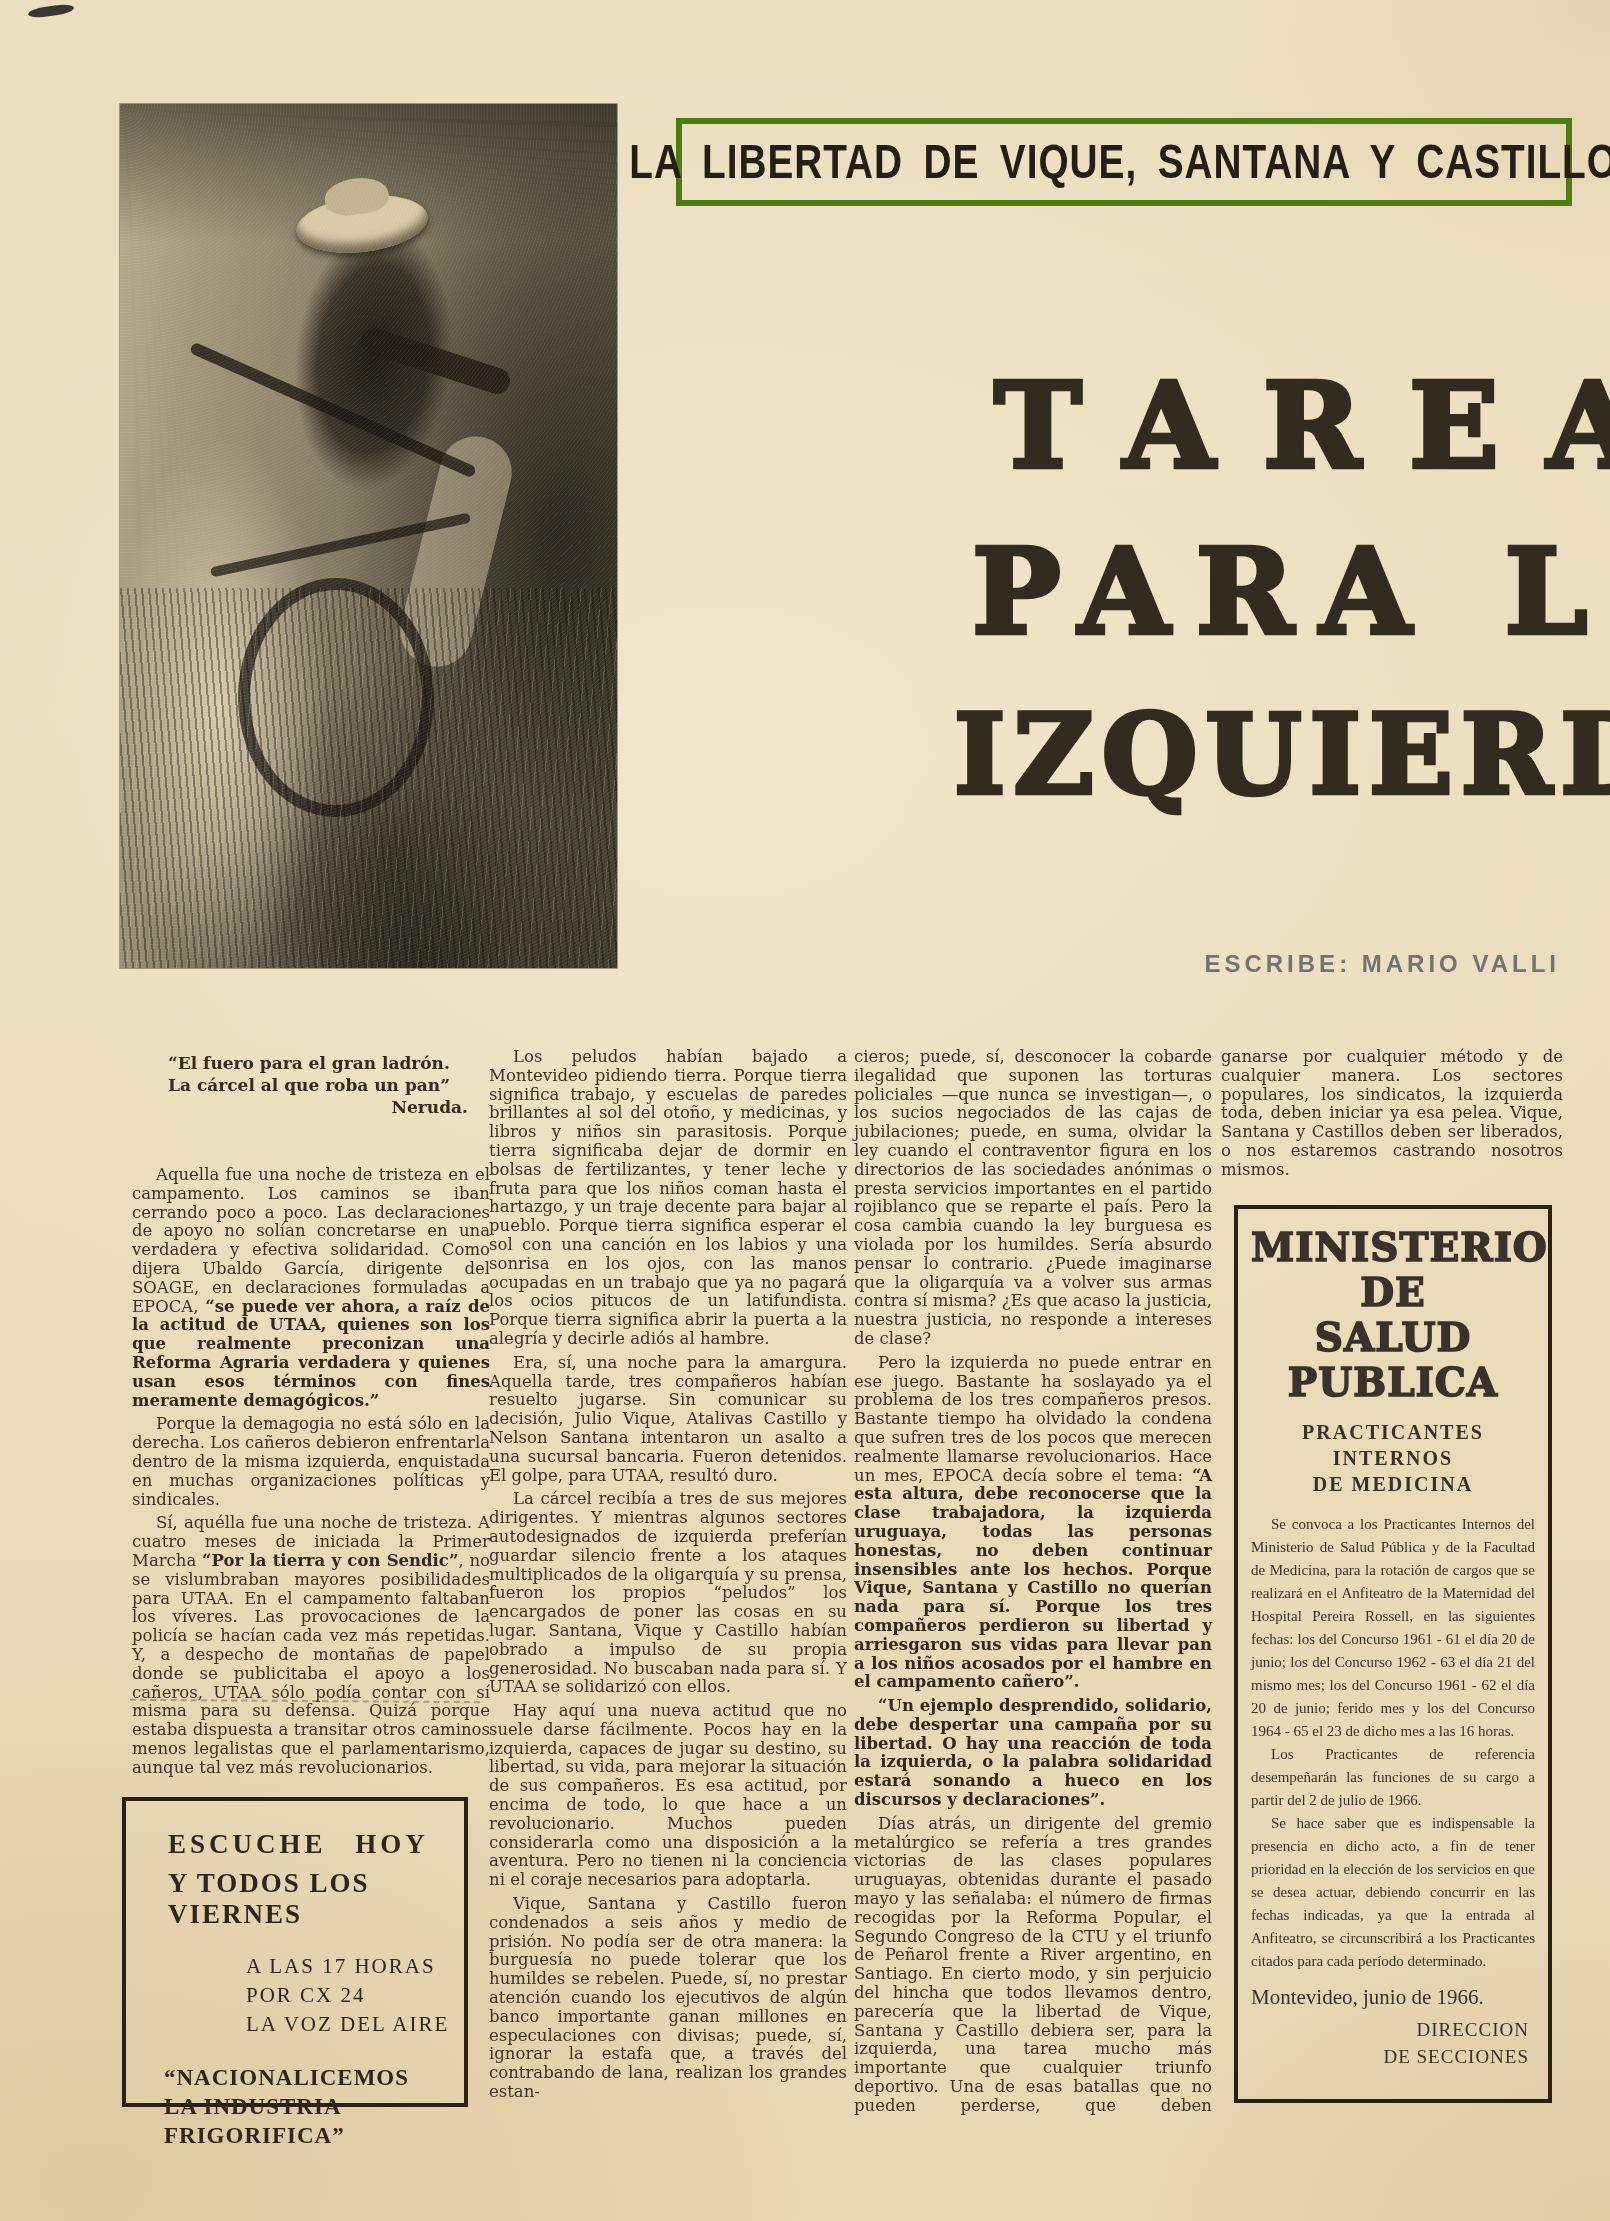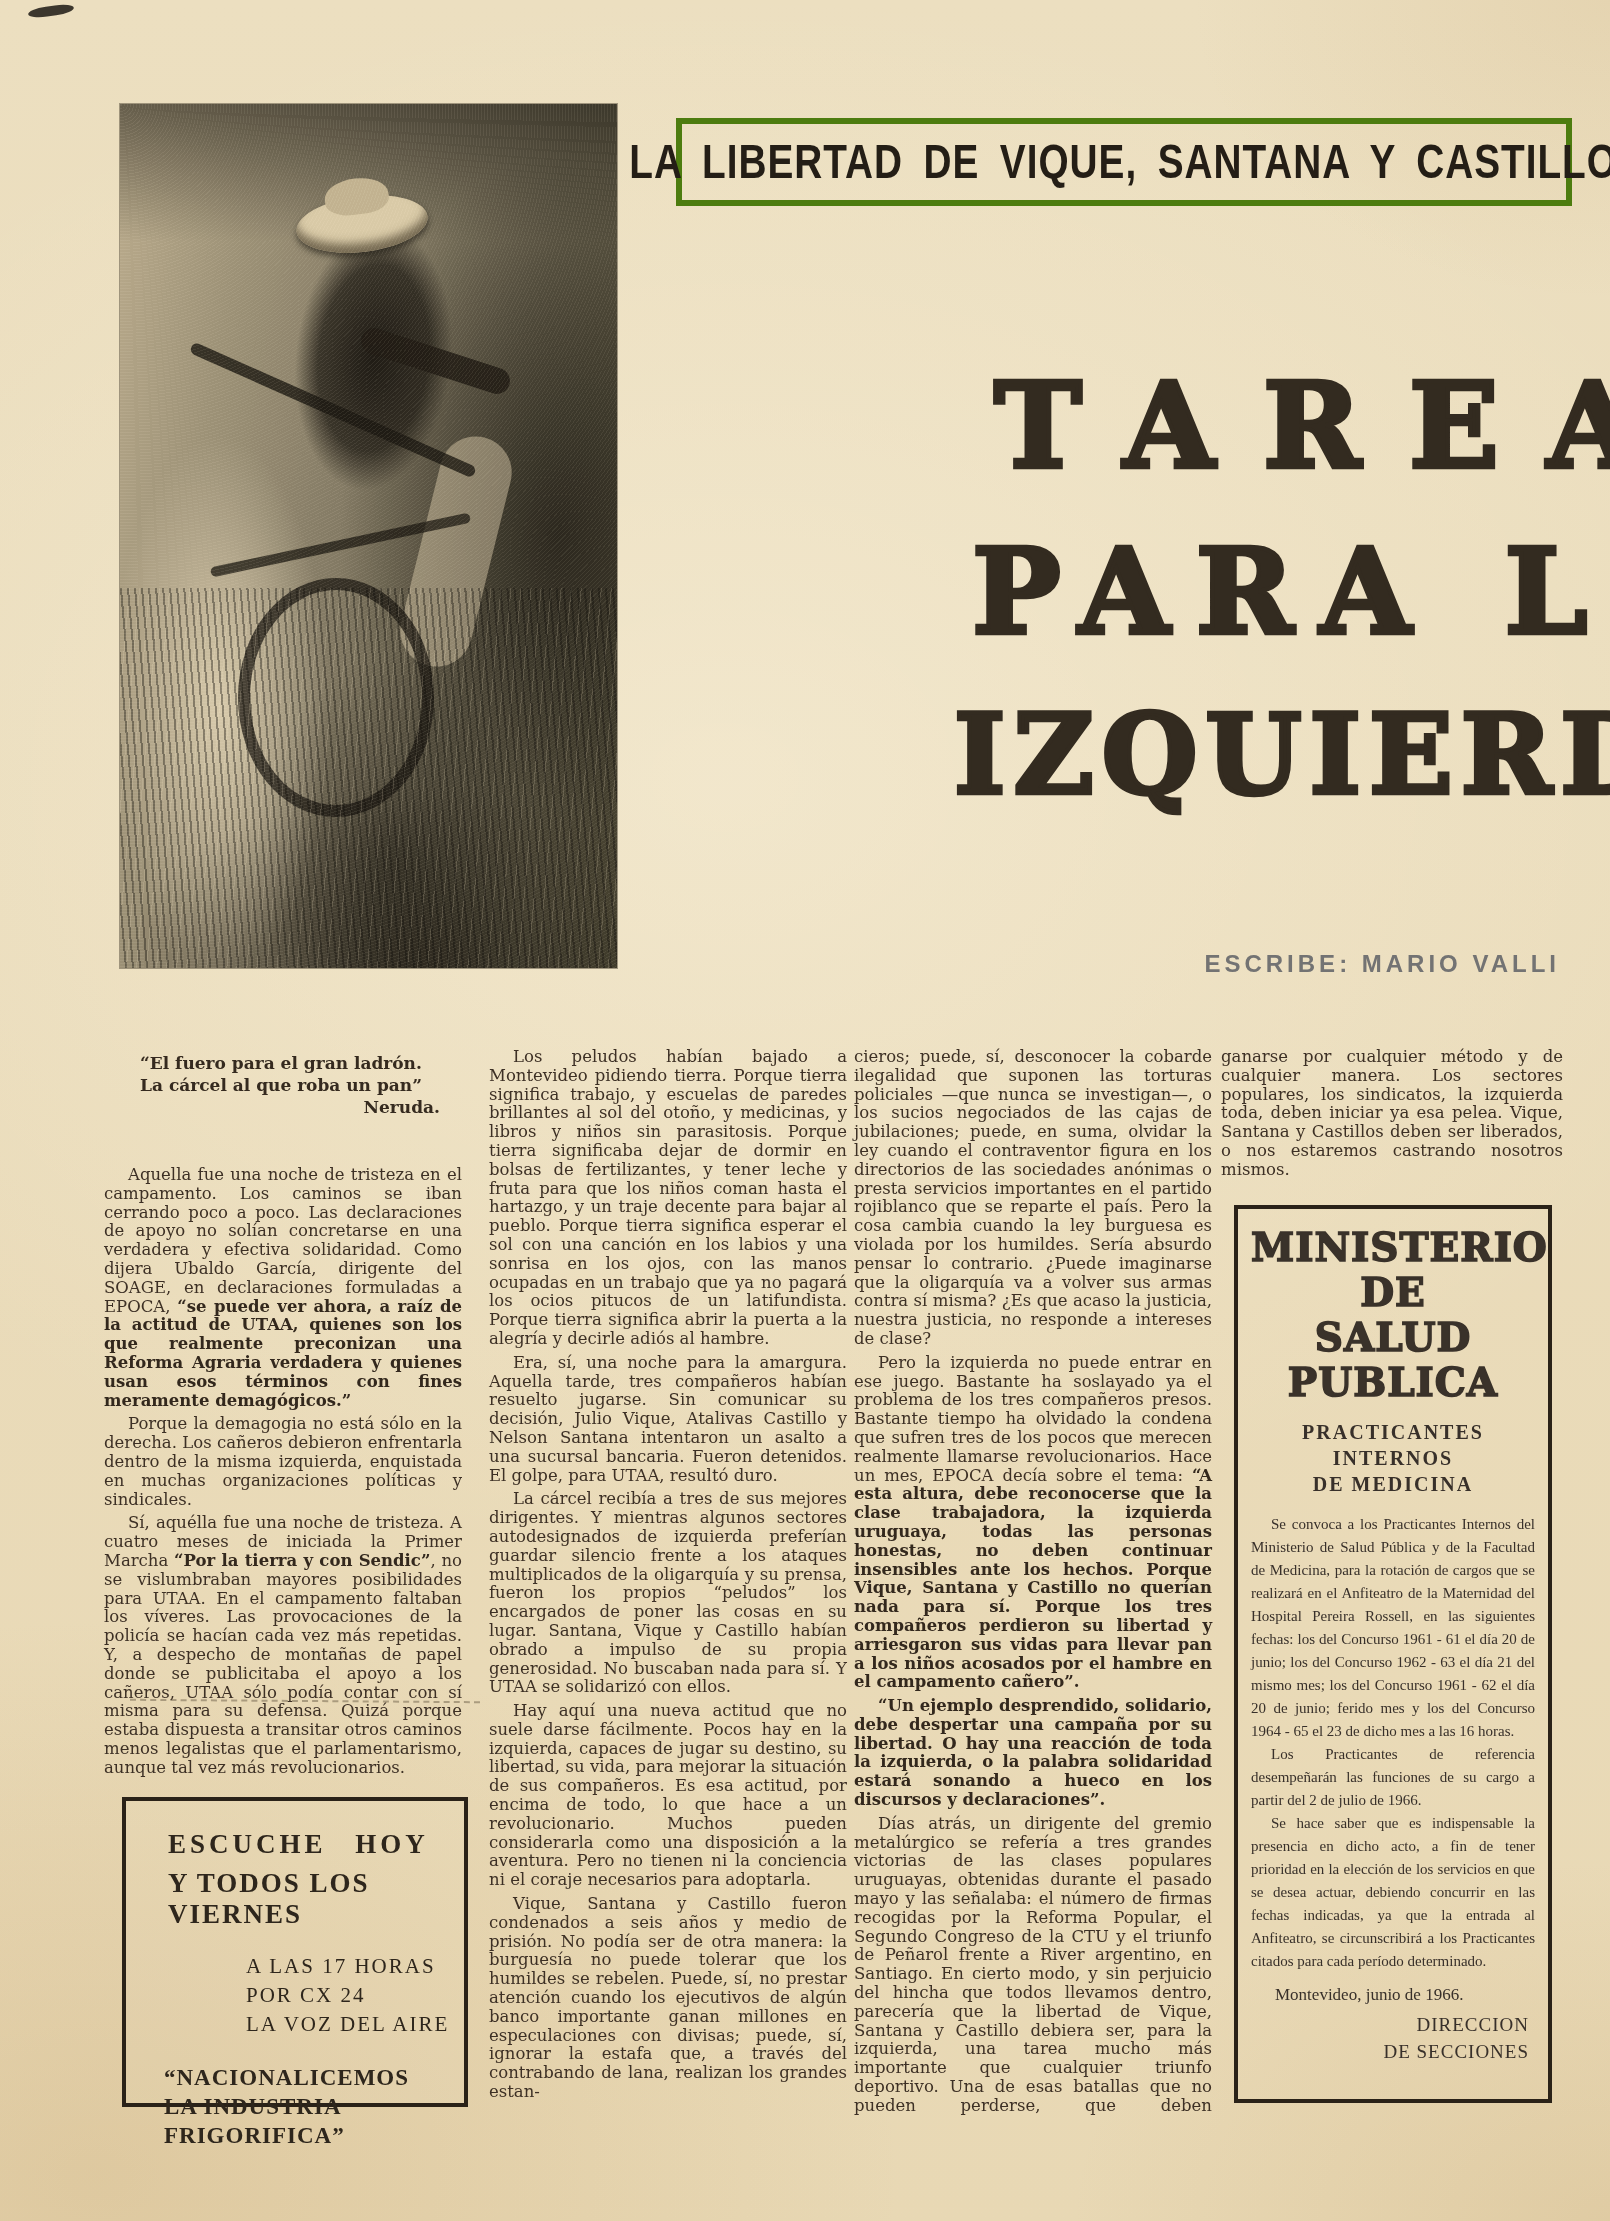--- a/index.html
+++ b/index.html
@@ -52,39 +52,39 @@
   .hl3{font-size:110px;line-height:162px;letter-spacing:8px;padding-left:8px;}
   .byline{position:absolute;right:50px;top:950px;font-family:"Liberation Sans",sans-serif;
     font-weight:bold;font-size:24px;letter-spacing:4px;color:#737373;}
   
   .col{position:absolute;top:1048px;width:358px;font-size:16.5px;line-height:18.8px;
     text-align:justify;color:#3d3025;}
   .col p{margin:0 0 5px 0;text-indent:24px;}
   .col p.noindent{text-indent:0;}
   .col p.runover-end{text-align-last:justify;}
   .col b{color:#33281d;}
-  .col1{left:104px;} .col2{left:489px;} .col3{left:854px;} .col4{left:1221px;width:342px;}
+  .col1{left:132px;} .col2{left:489px;} .col3{left:854px;} .col4{left:1221px;width:342px;}
   .quote{font-weight:bold;text-align:left;margin:4px 0 48px 36px;font-size:17px;line-height:22px;color:#352a1f;}
   .quote .attr{text-align:right;padding-right:22px;}
   
   .radio-box{position:absolute;left:122px;top:1797px;width:314px;height:302px;border:4px solid #2a2218;
     font-family:"Liberation Serif",serif;color:#2e261c;background:rgba(255,250,235,.06);padding-left:24px;}
   .radio-h1{margin:28px 0 0 18px;font-size:27px;font-weight:bold;letter-spacing:4px;word-spacing:18px;}
   .radio-h2{margin:8px 0 0 18px;font-size:27px;font-weight:bold;letter-spacing:2px;}
   .radio-sched{margin:22px 0 0 96px;font-size:21px;letter-spacing:2px;line-height:29px;}
   .radio-slogan{margin:24px 0 0 14px;font-size:23px;font-weight:bold;letter-spacing:1px;line-height:29px;}
   
   .ministry-box{position:absolute;left:1234px;top:1205px;width:318px;height:898px;border:4px solid #2a2218;
     box-sizing:border-box;padding:0 13px;font-family:"Liberation Serif",serif;color:#38302а;color:#38302a;}
   .min-title{text-align:center;font-family:"DejaVu Serif",serif;font-weight:bold;font-size:39px;
     line-height:45px;margin-top:16px;color:#3a322a;-webkit-text-stroke:1.6px #3a322a;letter-spacing:1px;}
   .min-sub{text-align:center;font-size:20px;font-weight:bold;letter-spacing:2px;line-height:26px;margin-top:14px;}
   .min-body{margin-top:16px;}
   .min-body p{font-size:15px;line-height:23px;text-align:justify;text-indent:20px;margin:0;}
-  .min-dateline{margin-top:12px;font-size:17px;margin-left:24px;}
+  .min-dateline{margin-top:12px;font-size:21px;}
   .min-sign{margin-top:6px;text-align:right;padding-right:6px;font-size:19px;letter-spacing:1px;line-height:27px;}
   
   .smudge{position:absolute;left:28px;top:6px;width:46px;height:10px;background:#1d1a14;
     border-radius:40%/50%;transform:rotate(-8deg);opacity:.85;}
   .pencil{position:absolute;left:130px;top:1700px;width:350px;border-top:2px dashed rgba(95,82,60,.45);transform:rotate(.4deg);}
 </style>
 </head>
 <body>
 
 <div class="smudge"></div>

